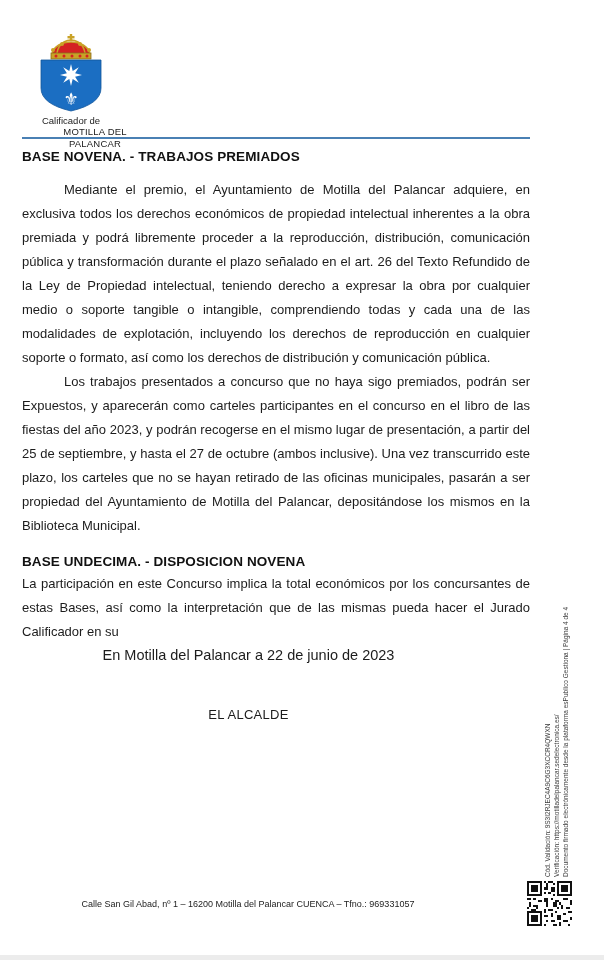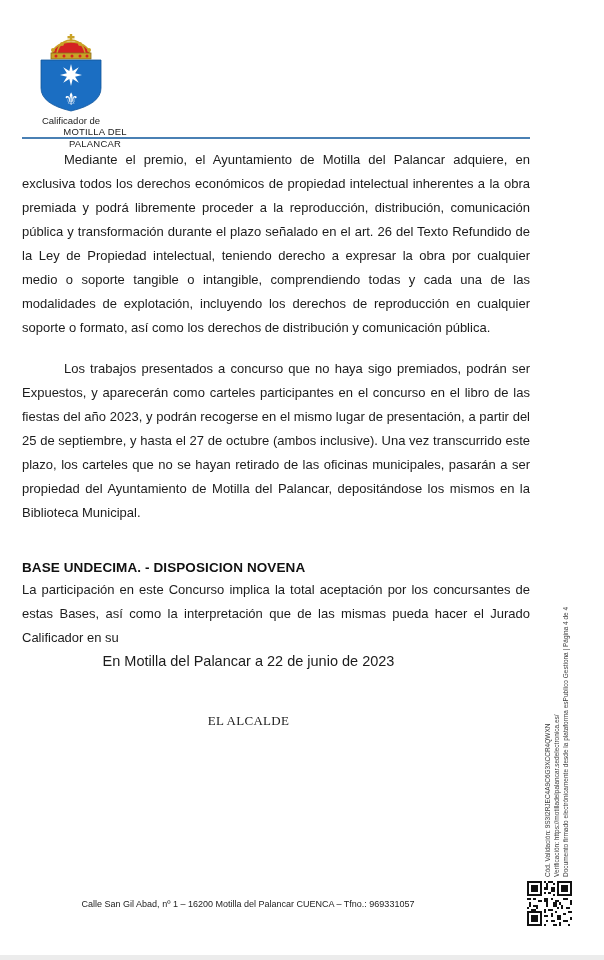--- a/index.html
+++ b/index.html
@@ -29,33 +29,33 @@
   }
   .sec-heading{
     font-size:13.5px;font-weight:bold;color:#111;
     margin:0 0 13px 0;line-height:17px;letter-spacing:.1px;
   }
   .body-par{
     font-size:13px;line-height:24px;text-align:justify;
     margin:0;color:#1c1c1c;
   }
   .indent{text-indent:42px;}
-  .gap-after-p1{margin-bottom:17px;}
-  .gap-after-p2{margin-bottom:34px;}
+  .gap-after-p1{}
+  .gap-after-p2{margin-bottom:15px;}
   .h3-tight{margin-bottom:2px;}
   .momento{
     font-size:13px;line-height:20px;margin:4px 0 0 0;color:#1c1c1c;
   }
   .date-line{
     text-align:center;font-size:14.5px;margin-top:3px;color:#1c1c1c;
     padding-right:55px;
   }
   .signature-title{
     text-align:center;font-size:13px;margin-top:44px;color:#1c1c1c;
-    padding-right:55px;letter-spacing:.3px;font-family:Liberation Serif, serif;
+    padding-right:55px;letter-spacing:.3px;
   }
   
   .vline{
     position:absolute;top:877px;
     transform:rotate(-90deg);transform-origin:0 0;
     white-space:nowrap;
     font-size:6.5px;color:#3a3a3a;line-height:8px;
   }
   .vline1{left:544px;}
   .vline2{left:553px;}
@@ -107,30 +107,31 @@
     </svg>
     <div class="org-line1">Calificador de</div>
     <div class="org-line2">MOTILLA DEL PALANCAR</div>
   </div>
 
   <div class="header-rule"></div>
 
   <div class="content">
 
     <div>
+      <p class="sec-heading">BASE NOVENA. - TRABAJOS PREMIADOS</p>
       <p class="body-par indent gap-after-p1">Mediante el premio, el Ayuntamiento de Motilla del Palancar adquiere, en exclusiva todos los derechos económicos de propiedad intelectual inherentes a la obra premiada y podrá libremente proceder a la reproducción, distribución, comunicación pública y transformación durante el plazo señalado en el art. 26 del Texto Refundido de la Ley de Propiedad intelectual, teniendo derecho a expresar la obra por cualquier medio o soporte tangible o intangible, comprendiendo todas y cada una de las modalidades de explotación, incluyendo los derechos de reproducción en cualquier soporte o formato, así como los derechos de  distribución y comunicación pública.</p>
     </div>
 
     <div>
       <p class="body-par indent gap-after-p2">Los trabajos presentados a concurso que no haya sigo premiados, podrán ser Expuestos, y aparecerán como carteles participantes en el concurso en el libro de las fiestas del año 2023, y podrán recogerse en el mismo lugar de presentación, a partir del 25 de septiembre, y hasta el 27 de octubre (ambos inclusive). Una vez transcurrido este plazo, los carteles que no se hayan retirado de las oficinas municipales, pasarán a ser propiedad del Ayuntamiento de Motilla del Palancar, depositándose los mismos en la Biblioteca Municipal.</p>
     </div>
 
     <div>
       <p class="sec-heading h3-tight">BASE UNDECIMA. - DISPOSICION NOVENA</p>
-      <p class="body-par">La participación en este Concurso implica la total aceptación por los concursantes de estas Bases, así como la interpretación que de las mismas pueda hacer el Jurado Calificador en su</p>
+      <p class="body-par">La participación en este Concurso implica la total económicos por los concursantes de estas Bases, así como la interpretación que de las mismas pueda hacer el Jurado Calificador en su</p>
     </div>
 
     <div class="date-line">En Motilla del Palancar a 22 de junio de 2023</div>
     <div class="signature-title">EL ALCALDE</div>
   </div>
 
   <div>
     <div class="vline vline1">Cód. Validación: 9S3I2RJEC4A9C6G3XCCR4QWXN</div>
     <div class="vline vline2">Verificación: https://motilladelpalancar.sedelectronica.es/</div>
     <div class="vline vline3">Documento firmado electrónicamente desde la plataforma esPublico Gestiona | Página 4 de 4</div>

